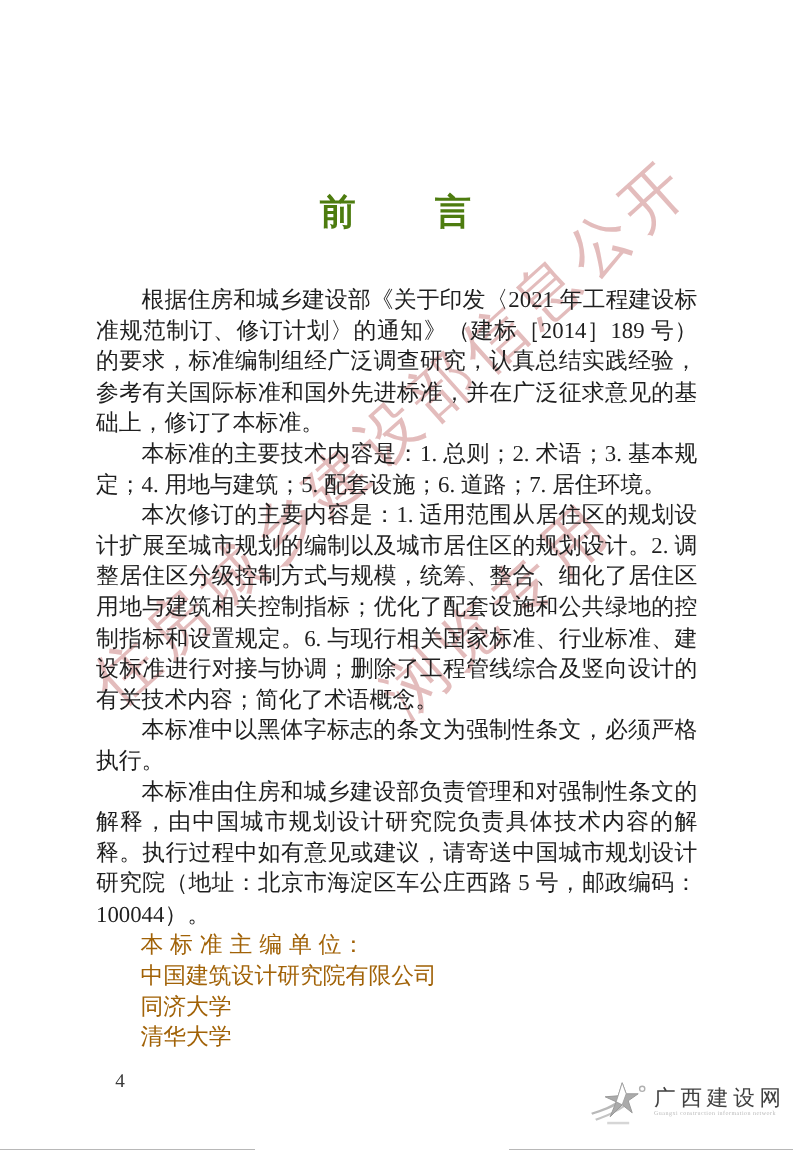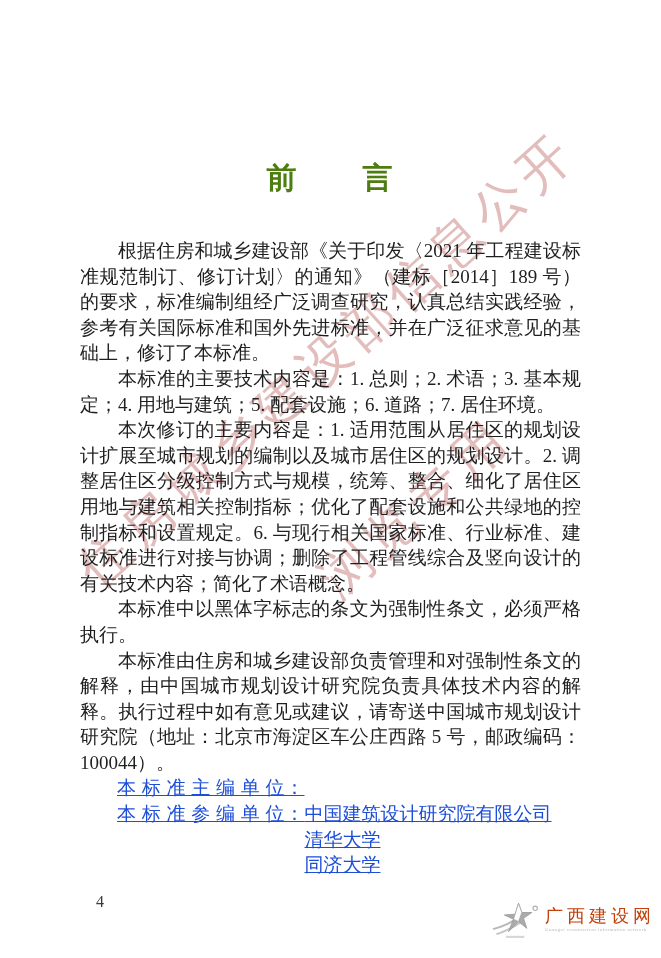--- a/index.html
+++ b/index.html
@@ -59,22 +59,21 @@
     line-height: 25.6px;
     text-align: justify;
     text-indent: 2em;
     color: #1f1f1f;
   }
   .editor-row {
     display: flex;
     padding-left: 37px;
     font-size: 19px;
     line-height: 25.6px;
-    color: #1d4ed8;
-    text-decoration: underline;
+    color: #a16207;
   }
   .editor-label {
     flex: 0 0 172px;
     white-space: pre;
     letter-spacing: 0.5px;
   }
   .editor-values > div { line-height: 25.6px; }
 
   
   .page-number {
@@ -91,21 +90,21 @@
     right: 6px;
     bottom: 12px;
     display: flex;
     align-items: flex-start;
   }
   .logo-mark { width: 50px; height: 44px; margin-right: 4px; }
   .logo-textcol { display: flex; flex-direction: column; padding-top: 8px; }
   .logo-name {
     font-size: 18px;
     letter-spacing: 4px;
-    color: #c2410c;
+    color: #404040;
     line-height: 20px;
     white-space: nowrap;
   }
   .logo-tagline {
     font-size: 5px;
     color: #b8b8b8;
     letter-spacing: 0.4px;
     line-height: 7px;
     white-space: nowrap;
     overflow: hidden;
@@ -128,25 +127,24 @@
     <p class="body-para">本标准的主要技术内容是：1. 总则；2. 术语；3. 基本规定；4. 用地与建筑；5. 配套设施；6. 道路；7. 居住环境。</p>
     <p class="body-para">本次修订的主要内容是：1. 适用范围从居住区的规划设计扩展至城市规划的编制以及城市居住区的规划设计。2. 调整居住区分级控制方式与规模，统筹、整合、细化了居住区用地与建筑相关控制指标；优化了配套设施和公共绿地的控制指标和设置规定。6. 与现行相关国家标准、行业标准、建设标准进行对接与协调；删除了工程管线综合及竖向设计的有关技术内容；简化了术语概念。</p>
     <p class="body-para">本标准中以黑体字标志的条文为强制性条文，必须严格执行。</p>
     <p class="body-para">本标准由住房和城乡建设部负责管理和对强制性条文的解释，由中国城市规划设计研究院负责具体技术内容的解释。执行过程中如有意见或建议，请寄送中国城市规划设计研究院（地址：北京市海淀区车公庄西路 5 号，邮政编码：100044）。</p>
 
     <div class="editor-row">
       <span class="editor-label">本 标 准 主 编 单 位：</span>
     </div>
 
     <div class="editor-row">
-      <span class="editor-label">本 标 准 参 编 单 位：</span>
       <span class="editor-values">
         <div>中国建筑设计研究院有限公司</div>
+        <div>同济大学</div>
         <div>清华大学</div>
-        <div>同济大学</div>
       </span>
     </div>
 
   </div>
 
   <div class="page-number">4</div>
 
   <div class="site-logo">
     <span>
       <svg class="logo-mark" viewBox="0 0 60 52" xmlns="http://www.w3.org/2000/svg">

